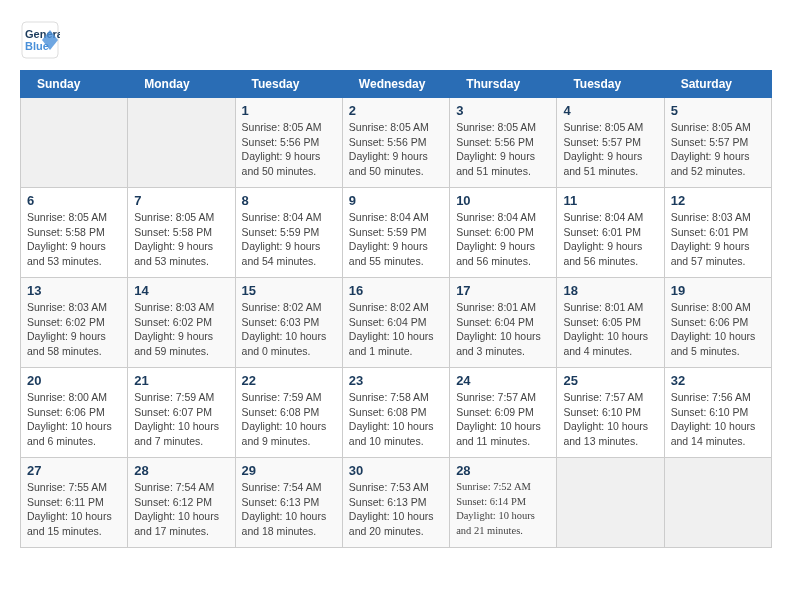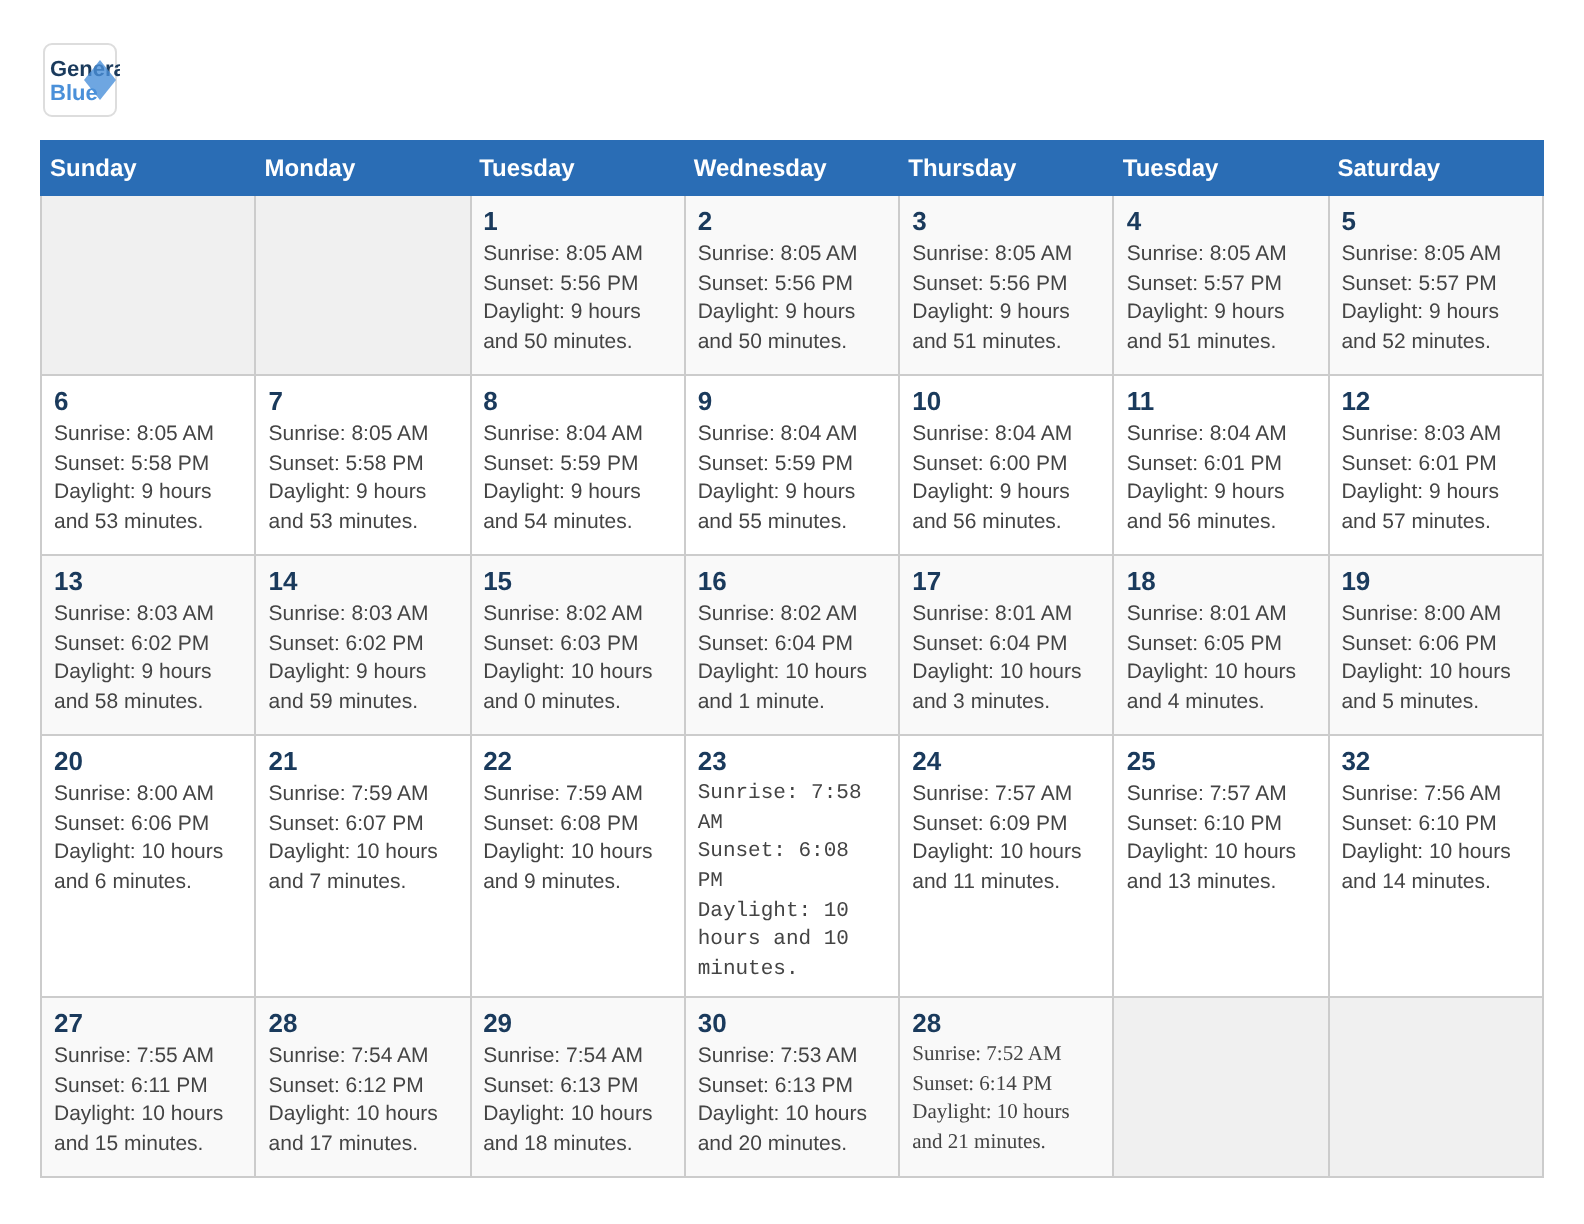--- a/index.html
+++ b/index.html
@@ -35,21 +35,21 @@
       color: #333;
     }
     table {
       width: 100%;
       border-collapse: collapse;
       font-size: 11px;
     }
     thead th {
       background: #2a6db5;
       color: #fff;
-      padding: 6px 4px;
+      padding: 6px 16px;
       text-align: left;
       font-size: 12px;
       font-weight: bold;
       border: 1px solid #2a6db5;
     }
     tbody td {
       border: 1px solid #ccc;
       vertical-align: top;
       padding: 5px 6px;
       width: 14.28%;
@@ -247,21 +247,21 @@
 Daylight: 10 hours and 7 minutes.</div>
         </td>
         <td>
           <span class="day-num">22</span>
           <div class="day-info" style="white-space: pre-line;">Sunrise: 7:59 AM
 Sunset: 6:08 PM
 Daylight: 10 hours and 9 minutes.</div>
         </td>
         <td>
           <span class="day-num">23</span>
-          <div class="day-info" style="white-space: pre-line; font-family: Liberation Mono, monospace;">Sunrise: 7:58 AM
+          <div class="day-info" style="white-space: pre-line;">Sunrise: 7:58 AM
 Sunset: 6:08 PM
 Daylight: 10 hours and 10 minutes.</div>
         </td>
         <td>
           <span class="day-num">24</span>
           <div class="day-info" style="white-space: pre-line;">Sunrise: 7:57 AM
 Sunset: 6:09 PM
 Daylight: 10 hours and 11 minutes.</div>
         </td>
         <td>

